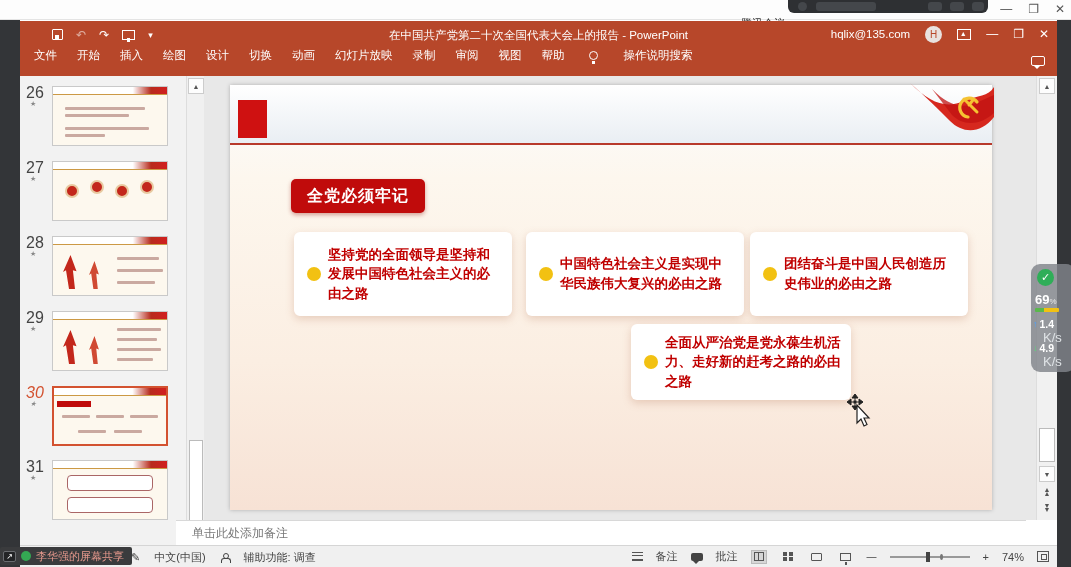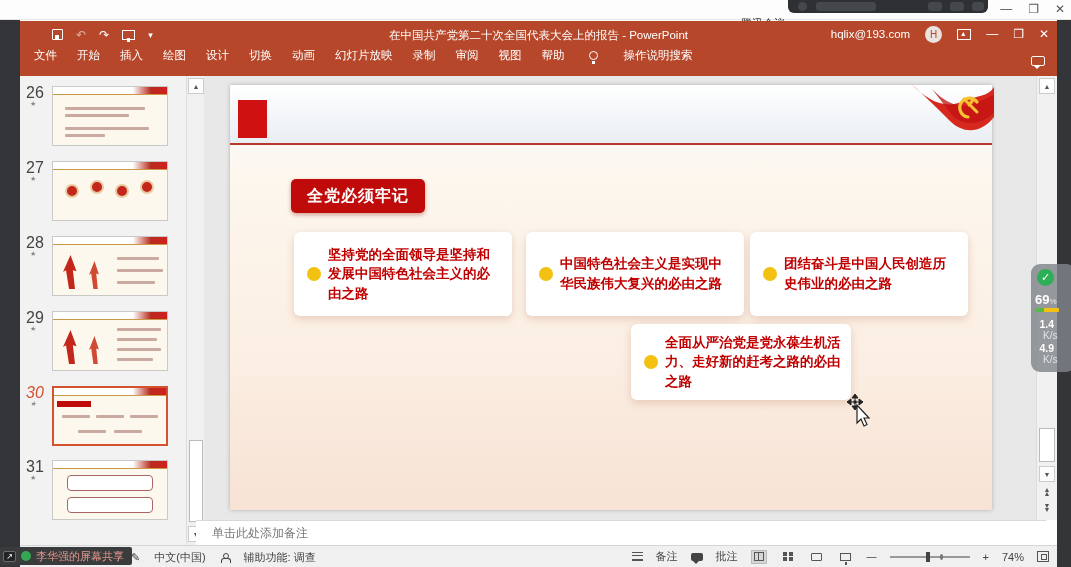--- a/index.html
+++ b/index.html
@@ -73,21 +73,21 @@
   .pt-box { position:absolute; background:#fff; border-radius:6px; box-shadow:0 3px 9px rgba(180,110,80,.28); display:flex; align-items:center; }
   .pt-bullet { width:14px; height:14px; border-radius:50%; background:#f2c112; margin:0 7px 0 13px; flex:0 0 auto; }
   .pt-text { color:#c00000; font-weight:bold; font-size:13.5px; line-height:1.45; padding-right:10px; }
 
   
   .main-scroll { left:1036px; top:76px; width:21px; height:444px; background:#f1f1f1; border-left:1px solid #ddd; }
   .ms-thumbbar { position:absolute; left:2px; top:352px; width:16px; height:34px; background:#fff; border:1px solid #bbb; }
   .dbl { line-height:4px; font-size:7px; color:#555; text-align:center; }
 
   
-  .notes { left:196px; top:520px; width:850px; height:25px; background:#fff; border-top:1px solid #d8d8d8; display:flex; align-items:center; }
+  .notes { left:176px; top:520px; width:850px; height:25px; background:#fff; border-top:1px solid #d8d8d8; display:flex; align-items:center; }
   .notes-text { color:#777; font-size:12px; margin-left:16px; }
   .statusbar { left:20px; top:545px; width:1037px; height:22px; background:#f0f0f0; border-top:1px solid #d5d5d5; font-size:11px; color:#444; }
   .st-left { left:86px; top:4px; display:flex; gap:14px; align-items:center; }
   .st-right { right:8px; top:3px; display:flex; gap:13px; align-items:center; }
   .view-ic { width:16px; height:14px; display:flex; align-items:center; justify-content:center; }
   .view-ic.selected { background:#d6d6d6; border:1px solid #bbb; }
   .vi-normal { width:10px; height:9px; border:1px solid #555; position:relative; }
   .vi-normal::after { content:""; position:absolute; left:0; top:0; width:3px; height:100%; border-right:1px solid #555; }
   .vi-grid { width:10px; height:9px; background:
      linear-gradient(#555,#555) 0 0/4px 4px no-repeat, linear-gradient(#555,#555) 6px 0/4px 4px no-repeat,
@@ -114,21 +114,21 @@
   .sb-dot { width:10px; height:10px; border-radius:50%; background:#34a853; }
   .sb-text { color:#e89a8e; font-size:11px; white-space:nowrap; }
 
   
   .netmon { left:1031px; top:264px; width:44px; height:108px; background:rgba(128,132,138,.82); border-radius:9px; color:#fff; }
   .nm-check { position:absolute; left:6px; top:5px; width:17px; height:17px; border-radius:50%; background:#2fae58; color:#fff; font-size:11px; line-height:17px; text-align:center; }
   .nm-pct { position:absolute; left:4px; top:28px; font-size:13px; font-weight:bold; }
   .nm-pct small { font-size:8px; font-weight:normal; color:#e8e8e8; }
   .nm-bar { position:absolute; left:4px; top:44px; width:24px; height:4px; background:linear-gradient(90deg,#59b84c 0 9px,#f2c112 9px 100%); border-radius:1px; }
   .nm-row { position:absolute; left:2px; font-size:10.5px; font-weight:bold; display:flex; gap:2px; align-items:center; }
-  .nm-unit { position:absolute; left:12px; font-size:10px; color:#dfe3e6; font-weight:normal; }
+  .nm-unit { position:absolute; left:12px; font-size:13px; color:#dfe3e6; font-weight:normal; }
   .arrow-up { color:#4aa3ff; font-size:9px; } .arrow-dn { color:#57d977; font-size:9px; }
 
   .cursor-move { left:845px; top:393px; }
 </style>
 </head>
 <body>
 
 <div class="root">
 
   <div class="abs os-bar">
@@ -153,21 +153,21 @@
   <div class="abs ppt-titlebar">
     <div class="abs qat">
       <span class="save-ic"></span>
       <span class="ic" style="opacity:.55">↶</span>
       <span class="ic">↷</span>
       <span class="show-ic"></span>
       <span class="ic" style="font-size:9px">▾</span>
     </div>
     <div class="abs ppt-title">在中国共产党第二十次全国代表大会上的报告 - PowerPoint</div>
     <div class="abs tb-right">
-      <span class="account">hqlix@193.com</span>
+      <span class="account">hqlix@135.com</span>
       <span class="avatar">H</span>
       <span class="disp-ic"></span>
       <span class="winbtn">—</span>
       <span class="winbtn">❐</span>
       <span class="winbtn">✕</span>
     </div>
   </div>
 
   <div class="abs ribbon">
     <div class="tabs">

